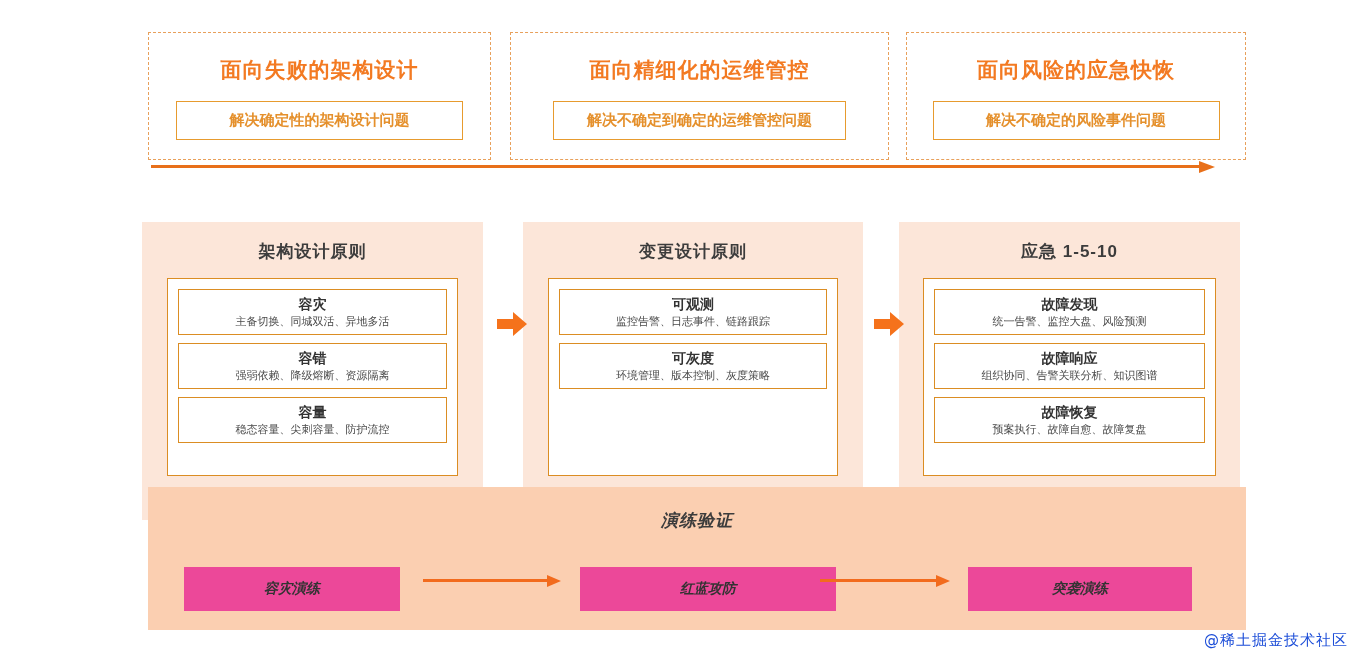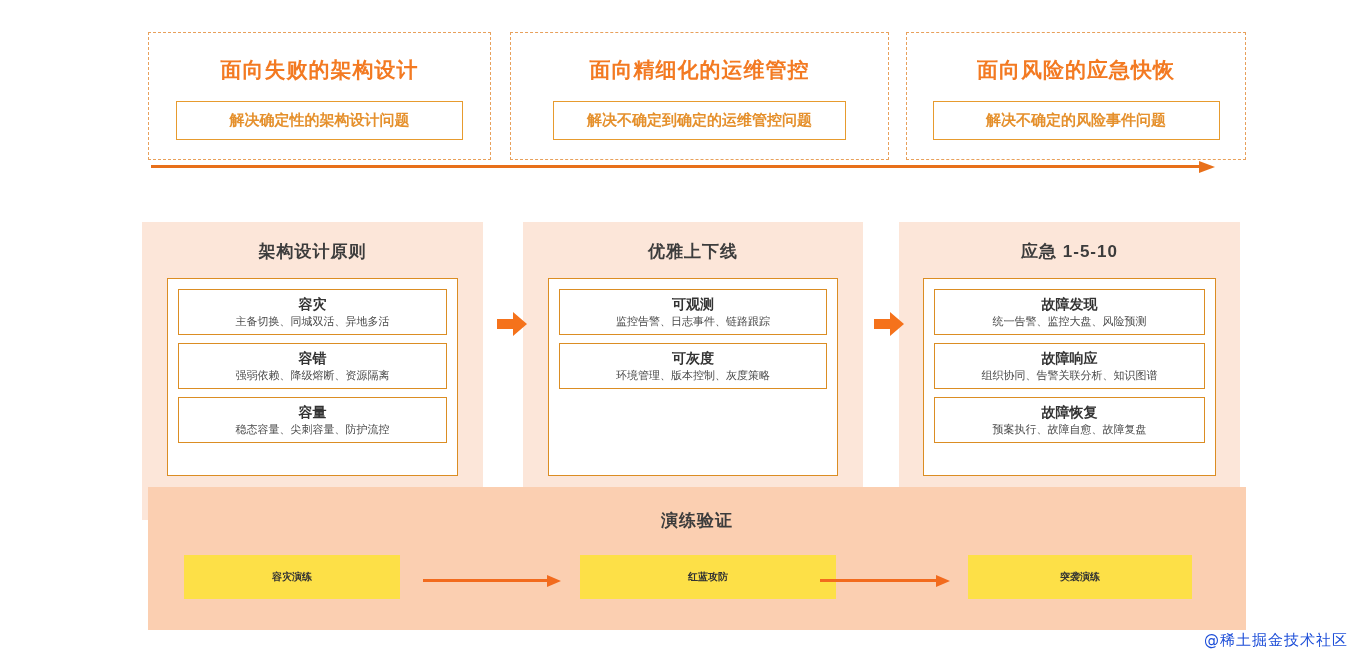--- a/index.html
+++ b/index.html
@@ -84,31 +84,31 @@
 
   
   .block-arrow{position:absolute;top:310px;width:30px;height:28px;}
   .block-arrow.a1{left:497px;}
   .block-arrow.a2{left:874px;}
   .block-arrow svg{display:block;}
 
   
   .bottom{
     position:absolute;left:148px;top:487px;width:1098px;height:143px;
-    background:#FBCFB1;box-sizing:border-box;
+    background:#FBCFB1;box-sizing:border-box;font-style:italic;
   }
   .bottom-title{
     position:absolute;left:0;right:0;top:22px;
     text-align:center;font-size:17px;font-weight:bold;color:#3C3C3C;
     letter-spacing:1px;
   }
   .drill{
-    position:absolute;top:68px;height:44px;background:#fde047;
+    position:absolute;top:80px;height:44px;background:#ec4899;
     display:flex;align-items:center;justify-content:center;
-    font-size:10px;font-weight:bold;color:#333333;
+    font-size:14px;font-weight:bold;color:#333333;
   }
   .drill.d1{left:36px;width:216px;}
   .drill.d2{left:432px;width:256px;}
   .drill.d3{left:820px;width:224px;}
   .thin-arrow{position:absolute;top:88px;height:12px;}
   .thin-arrow.t1{left:275px;width:138px;}
   .thin-arrow.t2{left:672px;width:130px;}
   .thin-arrow .bar{position:absolute;left:0;top:4px;right:13px;height:3px;background:#F26B1D;}
   .thin-arrow .head{
     position:absolute;right:0;top:0;width:0;height:0;
@@ -166,21 +166,21 @@
           <div class="card-desc">强弱依赖、降级熔断、资源隔离</div>
         </div>
         <div class="card">
           <div class="card-name">容量</div>
           <div class="card-desc">稳态容量、尖刺容量、防护流控</div>
         </div>
       </div>
     </div>
 
     <div class="panel p2">
-      <div class="panel-title">优雅上下线</div>
+      <div class="panel-title">变更设计原则</div>
       <div class="card-wrap">
         <div class="card">
           <div class="card-name">可观测</div>
           <div class="card-desc">监控告警、日志事件、链路跟踪</div>
         </div>
         <div class="card">
           <div class="card-name">可灰度</div>
           <div class="card-desc">环境管理、版本控制、灰度策略</div>
         </div>
       </div>

